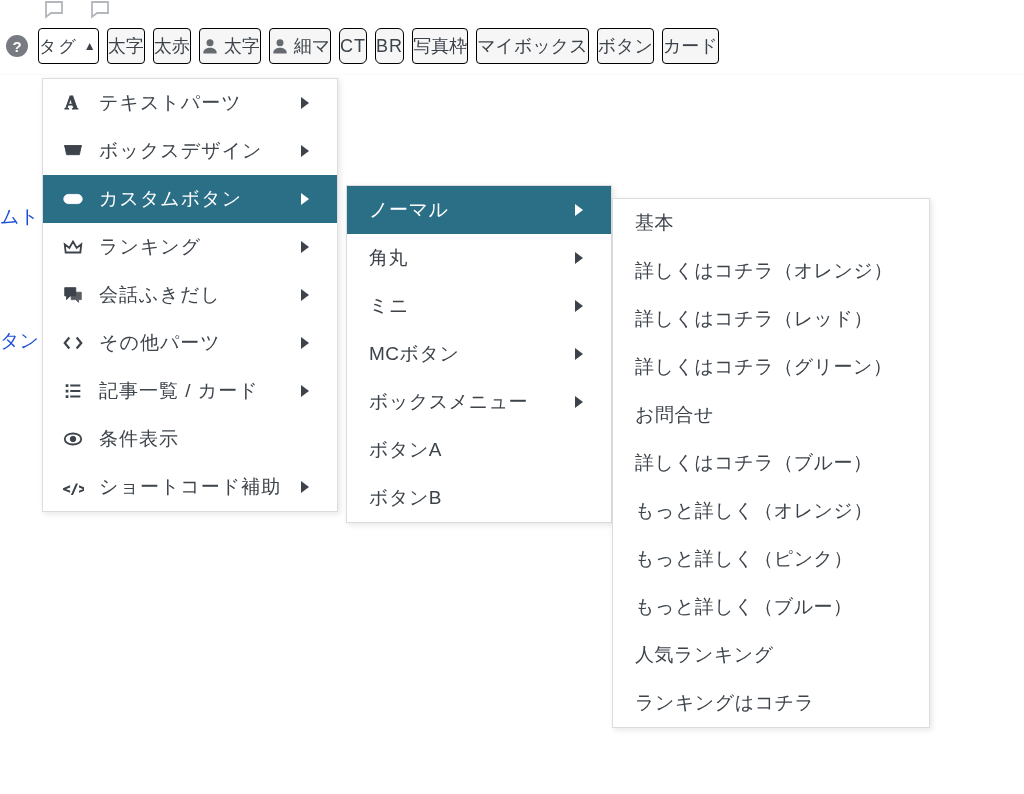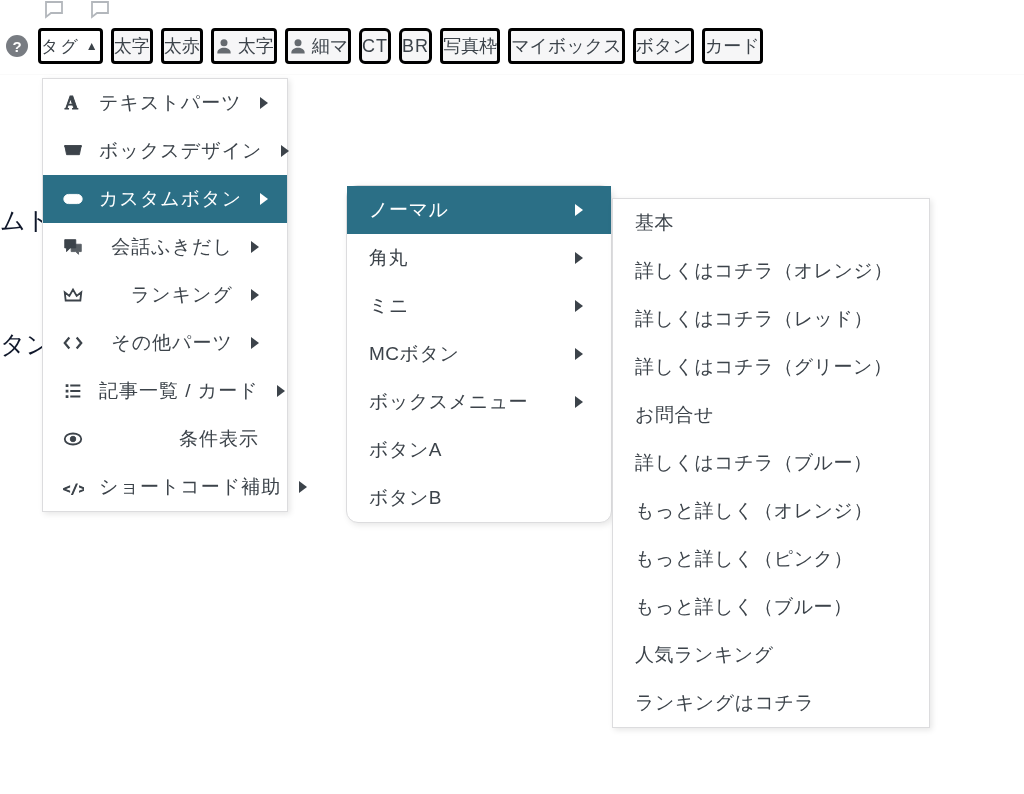--- a/index.html
+++ b/index.html
@@ -42,21 +42,21 @@
     font-size: 15px; font-weight: 700;
     margin-left: 2px; margin-right: 2px;
   }
   .tb-btn {
     display: inline-flex;
     align-items: center;
     justify-content: center;
     gap: 4px;
     height: 36px;
     padding: 0 0;
-    border: 3px solid #000000;
+    border: 1px solid #000000;
     border-radius: 4px;
     background: #f6f6f7;
     color: #3c434a;
     font-size: 18px;
     cursor: pointer;
     white-space: nowrap;
     line-height: 1;
   }
   .tb-btn.tag {
     background: #ffffff;
@@ -64,22 +64,22 @@
     letter-spacing: 2px;
   }
   .tb-btn.tag .tri { font-size: 12px; margin-left:2px;}
   .tb-btn svg.person { width: 20px; height: 20px; fill:#666b70;}
   .tb-btn.ct,.tb-btn.br { font-family: "Helvetica Neue",Arial,sans-serif; letter-spacing:1px;border-radius:6px;}
 
   
   .bg-text {
     position: absolute;
     left: 0;
-    color: #0f172a;
-    font-size: 25px;
+    color: #1d4ed8;
+    font-size: 19px;
     white-space: nowrap;
   }
 
   
   .menu {
     position: absolute;
     background: #ffffff;
     border: 1px solid #dcdcde;
     box-shadow: 2px 2px 6px rgba(0,0,0,0.10);
   }
@@ -117,22 +117,22 @@
   .menu-item.hover .mi-arrow { border-left-color: #ffffff; }
 
   
   .menu.level2 .menu-item,
   .menu.level3 .menu-item {
     padding: 0 28px 0 22px;
   }
   .menu.level2 .menu-item .mi-label,
   .menu.level3 .menu-item .mi-label { letter-spacing: 0.5px; }
 
-  .menu.level1 { left: 42px; top: 78px; width: 246px; text-align: right; }
-  .menu.level2 { left: 346px; top: 185px; width: 266px; border-radius: 12px; }
+  .menu.level1 { left: 42px; top: 78px; width: 296px; }
+  .menu.level2 { left: 346px; top: 185px; width: 266px; }
   .menu.level3 { left: 612px; top: 198px; width: 318px; }
 
   
   .menu { z-index: 10; }
 </style>
 </head>
 <body>
 
 <div class="top-icons">
   <span>
@@ -224,33 +224,33 @@
         <svg viewBox="0 0 24 24" fill="currentColor" stroke="currentColor">
           <use href="#ic-toggle"></use>
         </svg>
       </span>
       <span class="mi-label">カスタムボタン</span>
       <span class="mi-arrow"></span>
     </div>
     <div class="menu-item">
       <span class="mi-icon">
         <svg viewBox="0 0 24 24" fill="currentColor" stroke="currentColor">
+          <use href="#ic-crown"></use>
+        </svg>
+      </span>
+      <span class="mi-label">ランキング</span>
+      <span class="mi-arrow"></span>
+    </div>
+    <div class="menu-item">
+      <span class="mi-icon">
+        <svg viewBox="0 0 24 24" fill="currentColor" stroke="currentColor">
           <use href="#ic-speech"></use>
         </svg>
       </span>
       <span class="mi-label">会話ふきだし</span>
-      <span class="mi-arrow"></span>
-    </div>
-    <div class="menu-item">
-      <span class="mi-icon">
-        <svg viewBox="0 0 24 24" fill="currentColor" stroke="currentColor">
-          <use href="#ic-crown"></use>
-        </svg>
-      </span>
-      <span class="mi-label">ランキング</span>
       <span class="mi-arrow"></span>
     </div>
     <div class="menu-item">
       <span class="mi-icon">
         <svg viewBox="0 0 24 24" fill="currentColor" stroke="currentColor">
           <use href="#ic-code"></use>
         </svg>
       </span>
       <span class="mi-label">その他パーツ</span>
       <span class="mi-arrow"></span>

